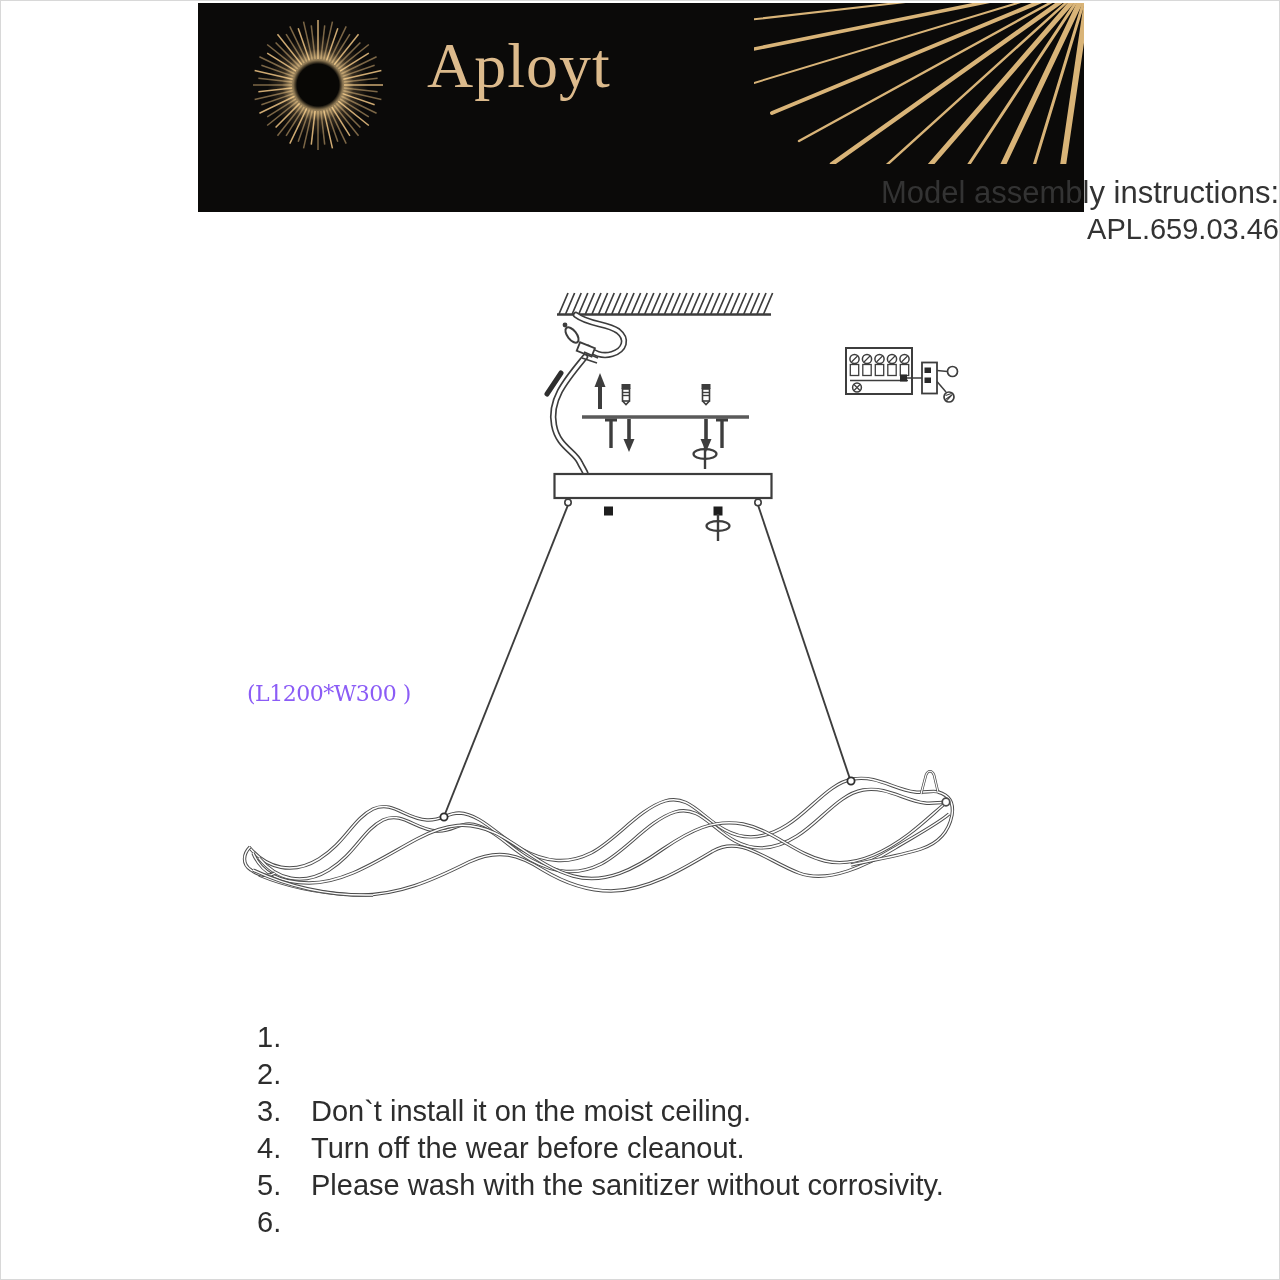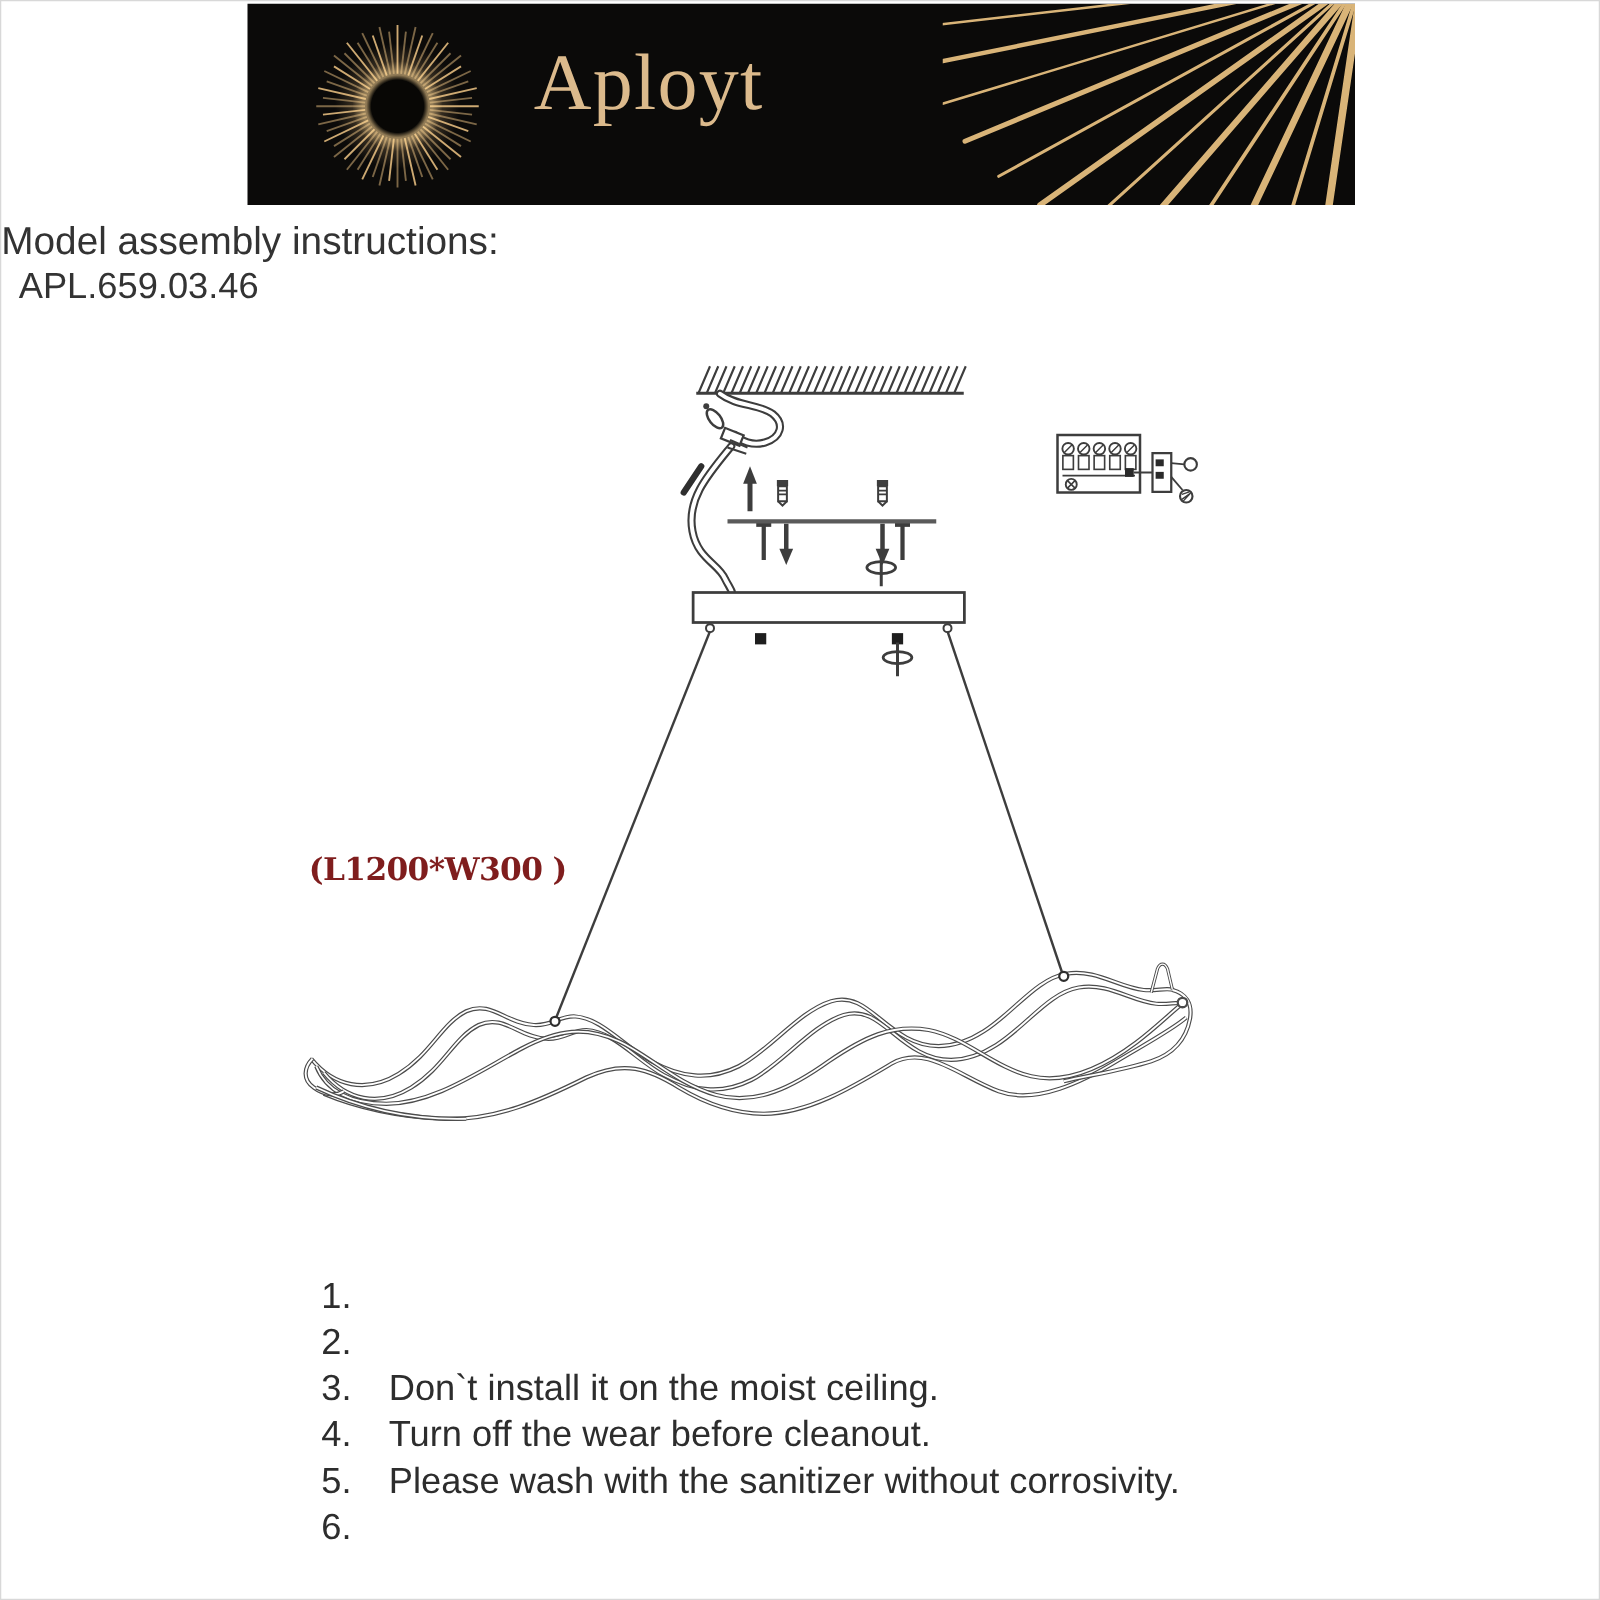--- a/index.html
+++ b/index.html
@@ -7,51 +7,51 @@
     width:1280px;height:1280px;position:relative;background:#ffffff;
     font-family:"Liberation Sans", sans-serif;color:#2d2d2d;overflow:hidden;
   }
   .page{
     position:absolute;inset:0;background:#fff;
     border:1px solid #d8d8d8;box-sizing:border-box;
   }
 
   
   .banner{
-    position:absolute;left:197px;top:2px;width:886px;height:161px;
+    position:absolute;left:197px;top:2px;width:886px;height:209px;
     background:#0b0a09;overflow:hidden;
   }
   .sunburst{position:absolute;left:52px;top:14px;width:136px;height:136px;}
   .sunburst-glow{
     position:absolute;inset:0;border-radius:50%;pointer-events:none;
     background:radial-gradient(circle at 50% 50%,
       rgba(0,0,0,0) 0 21px,
       rgba(255,216,150,0.55) 25px 28px,
       rgba(230,190,130,0.18) 36px,
       rgba(0,0,0,0) 50px);
   }
   .brand{
     position:absolute;left:229px;top:26px;
     font-family:"Liberation Serif", serif;
     font-size:64px;line-height:74px;font-weight:400;
     color:#dcba8c;letter-spacing:1px;white-space:nowrap;
   }
   .banner-rays{position:absolute;right:0;top:0;width:330px;height:161px;overflow:hidden;}
 
   
-  .title-block{position:absolute;left:0;top:174px;width:100%;text-align:left;}
+  .title-block{position:absolute;left:0;top:174px;width:100%;text-align:right;}
   .title-line1{font-size:31px;line-height:36px;color:#333;}
   .title-line2{font-size:29px;line-height:34px;color:#333;margin-top:1px;margin-left:14px;}
 
   
   .diagram-svg{position:absolute;left:240px;top:278px;width:744px;height:684px;}
   .dim-label{
     position:absolute;left:246px;top:680px;
-    font-family:"DejaVu Serif", serif;font-weight:bold;
-    font-size:25px;letter-spacing:-0.5px;color:#7f1d1d;white-space:pre;
+    font-family:"DejaVu Serif", serif;font-weight:normal;
+    font-size:22px;letter-spacing:-0.5px;color:#8b5cf6;white-space:pre;
   }
 
   
   .mech{stroke:#3d3d3d;fill:none;}
   .to{fill:none;stroke:#4c4c4c;stroke-width:3.4;}
   .ti{fill:none;stroke:#ffffff;stroke-width:1.5;}
   .to2{fill:none;stroke:#4c4c4c;stroke-width:2.6;}
   .ti2{fill:none;stroke:#ffffff;stroke-width:1.1;}
   .co{fill:none;stroke:#3d3d3d;stroke-width:6.5;stroke-linecap:round;}
   .ci{fill:none;stroke:#ffffff;stroke-width:3.2;stroke-linecap:round;}

